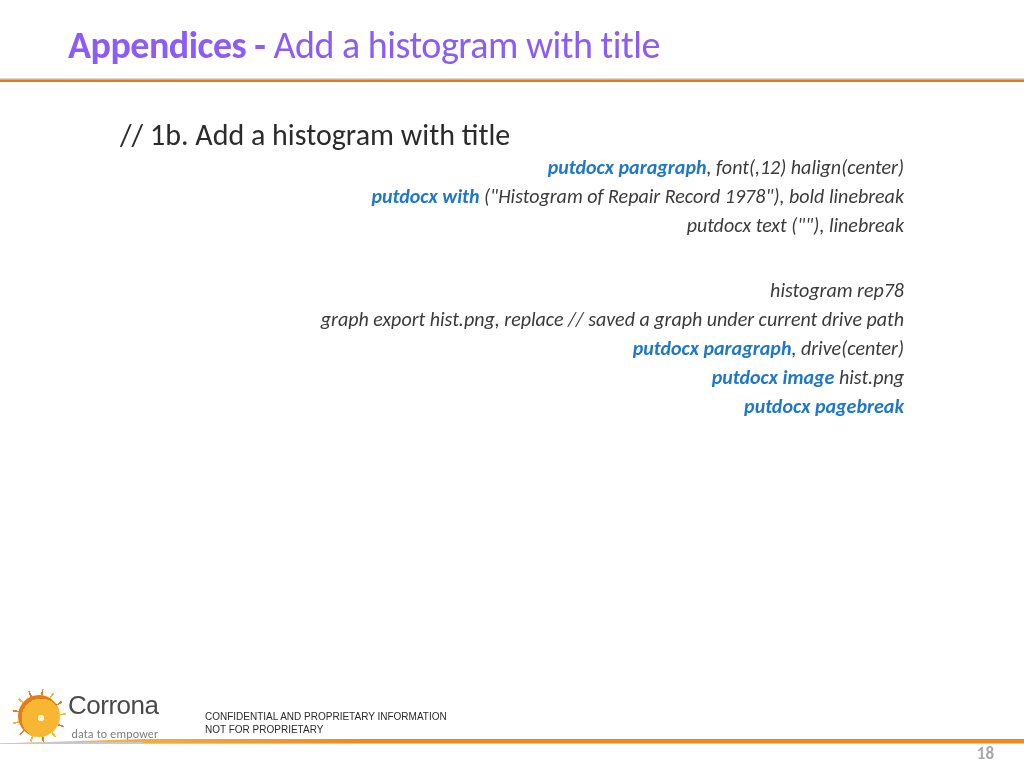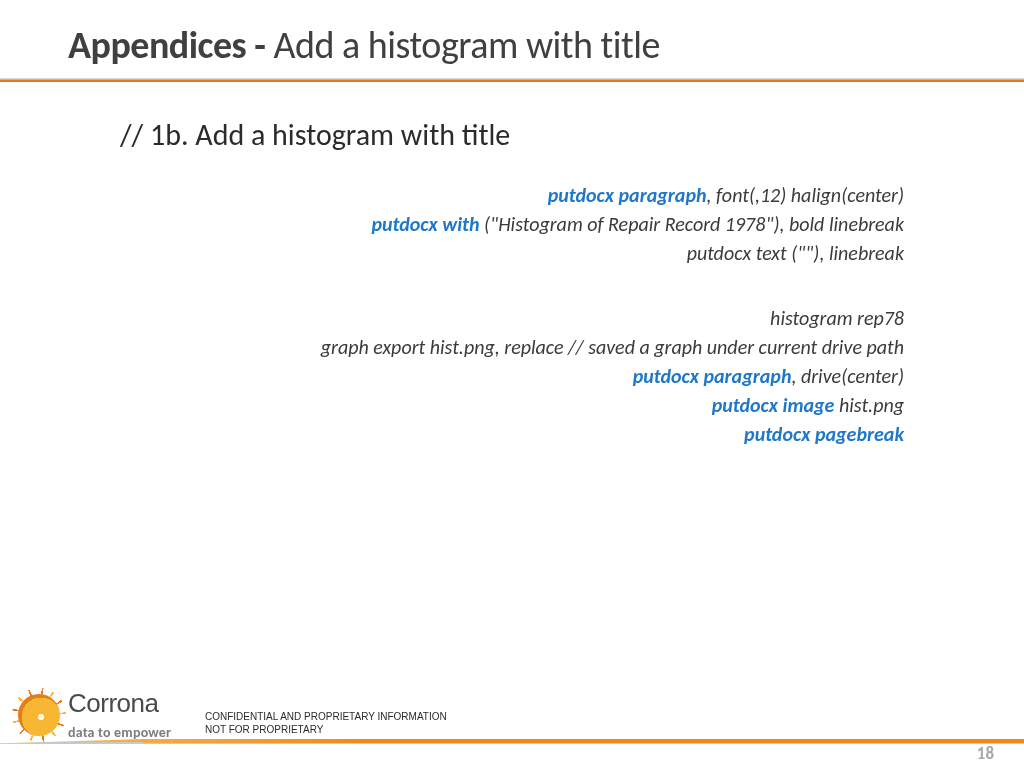--- a/index.html
+++ b/index.html
@@ -1,23 +1,23 @@
 <!DOCTYPE html>
 <html><head>
 <meta charset="utf-8">
 <style>
   * { margin: 0; padding: 0; box-sizing: border-box; }
   html, body { width: 1024px; height: 768px; font-family: Calibri, "Segoe UI", Arial, sans-serif; background: #fff; color: #333; }
   .slide { position: relative; width: 1024px; height: 768px; overflow: hidden; }
   .title-bar { padding: 22px 0 10px 68px; }
-  .title-bar h1 { font-size: 38px; font-weight: 400; color: #404040; letter-spacing: -0.5px; }
+  .title-bar h1 { font-size: 38px; font-weight: 400; color: #8b5cf6; letter-spacing: -0.5px; }
   .title-bar h1 .bold { font-weight: 700; }
   .accent-rule { height: 4px; width: 100%; background: linear-gradient(to bottom, #f6b233 0%, #f6b233 50%, #e97817 50%, #e97817 100%); border-top: 1px solid #d9d9d9; }
   .content { padding: 34px 120px 0 120px; }
-  .subhead { font-size: 30px; color: #2b2b2b; margin-bottom: 28px; }
+  .subhead { font-size: 30px; color: #2b2b2b; }
   .code { font-size: 20px; font-style: italic; line-height: 1.45; color: #3b3b3b; text-align: right; }
   .code .kw { color: #1f77c9; font-weight: 700; }
   .code .gap { height: 36px; }
   .footer { position: absolute; left: 0; right: 0; bottom: 0; height: 80px; }
   .footer-rule { position: absolute; left: 0; right: 0; bottom: 24px; height: 5px; background: linear-gradient(90deg, #f7c25a 0%, #f08a1d 35%, #f08a1d 100%); clip-path: polygon(14% 0, 100% 0, 100% 100%, 0 100%, 0 90%); border-bottom: 1px solid #c9c9c9; }
   .footer-rule::before { content:""; position:absolute; left:0; top:3px; width:14%; height:2px; background:#c9c9c9; }
   .logo { position: absolute; left: 18px; bottom: 28px; display: flex; align-items: center; gap: 8px; }
   .sun {
     width: 42px; height: 42px; border-radius: 50%;
     background: radial-gradient(circle at 55% 55%, #fff6d8 0 10%, #f7b733 10% 60%, #e47d17 60% 100%);
@@ -37,23 +37,23 @@
         transparent 172deg 196deg, #f7b733 196deg 200deg,
         transparent 200deg 224deg, #e47d17 224deg 228deg,
         transparent 228deg 252deg, #f7b733 252deg 256deg,
         transparent 256deg 280deg, #e47d17 280deg 284deg,
         transparent 284deg 308deg, #f7b733 308deg 312deg,
         transparent 312deg 336deg, #e47d17 336deg 340deg,
         transparent 340deg 360deg);
     -webkit-mask: radial-gradient(circle, transparent 54%, #000 55%);
             mask: radial-gradient(circle, transparent 54%, #000 55%);
   }
-  .logo-text { display:flex; flex-direction:column; line-height:1; }
+  .logo-text { display:flex; flex-direction:column; line-height:1;align-items:flex-end; }
   .logo-name { font-size: 26px; font-weight: 400; color:#4a4a4a; letter-spacing: -0.5px; font-family: "Segoe UI", Arial, sans-serif; }
-  .logo-tag { font-size: 14px; color:#7d7d7d; text-align:right; margin-top:10px; letter-spacing:0.2px;font-weight:bold; }
+  .logo-tag { font-size: 12px; color:#7d7d7d; text-align:right; margin-top:10px; letter-spacing:0.2px; }
   .conf { position:absolute; left: 205px; bottom: 32px; font-size: 10px; line-height: 1.25; color:#2b2b2b; font-family: Arial, sans-serif; }
   .pagenum { position:absolute; right: 30px; bottom: 4px; font-size: 17px; color:#a8a8a8;font-weight:bold; }
 </style>
 </head>
 <body>
 
 <div class="slide">
 
   <div class="title-bar">
     <h1>

